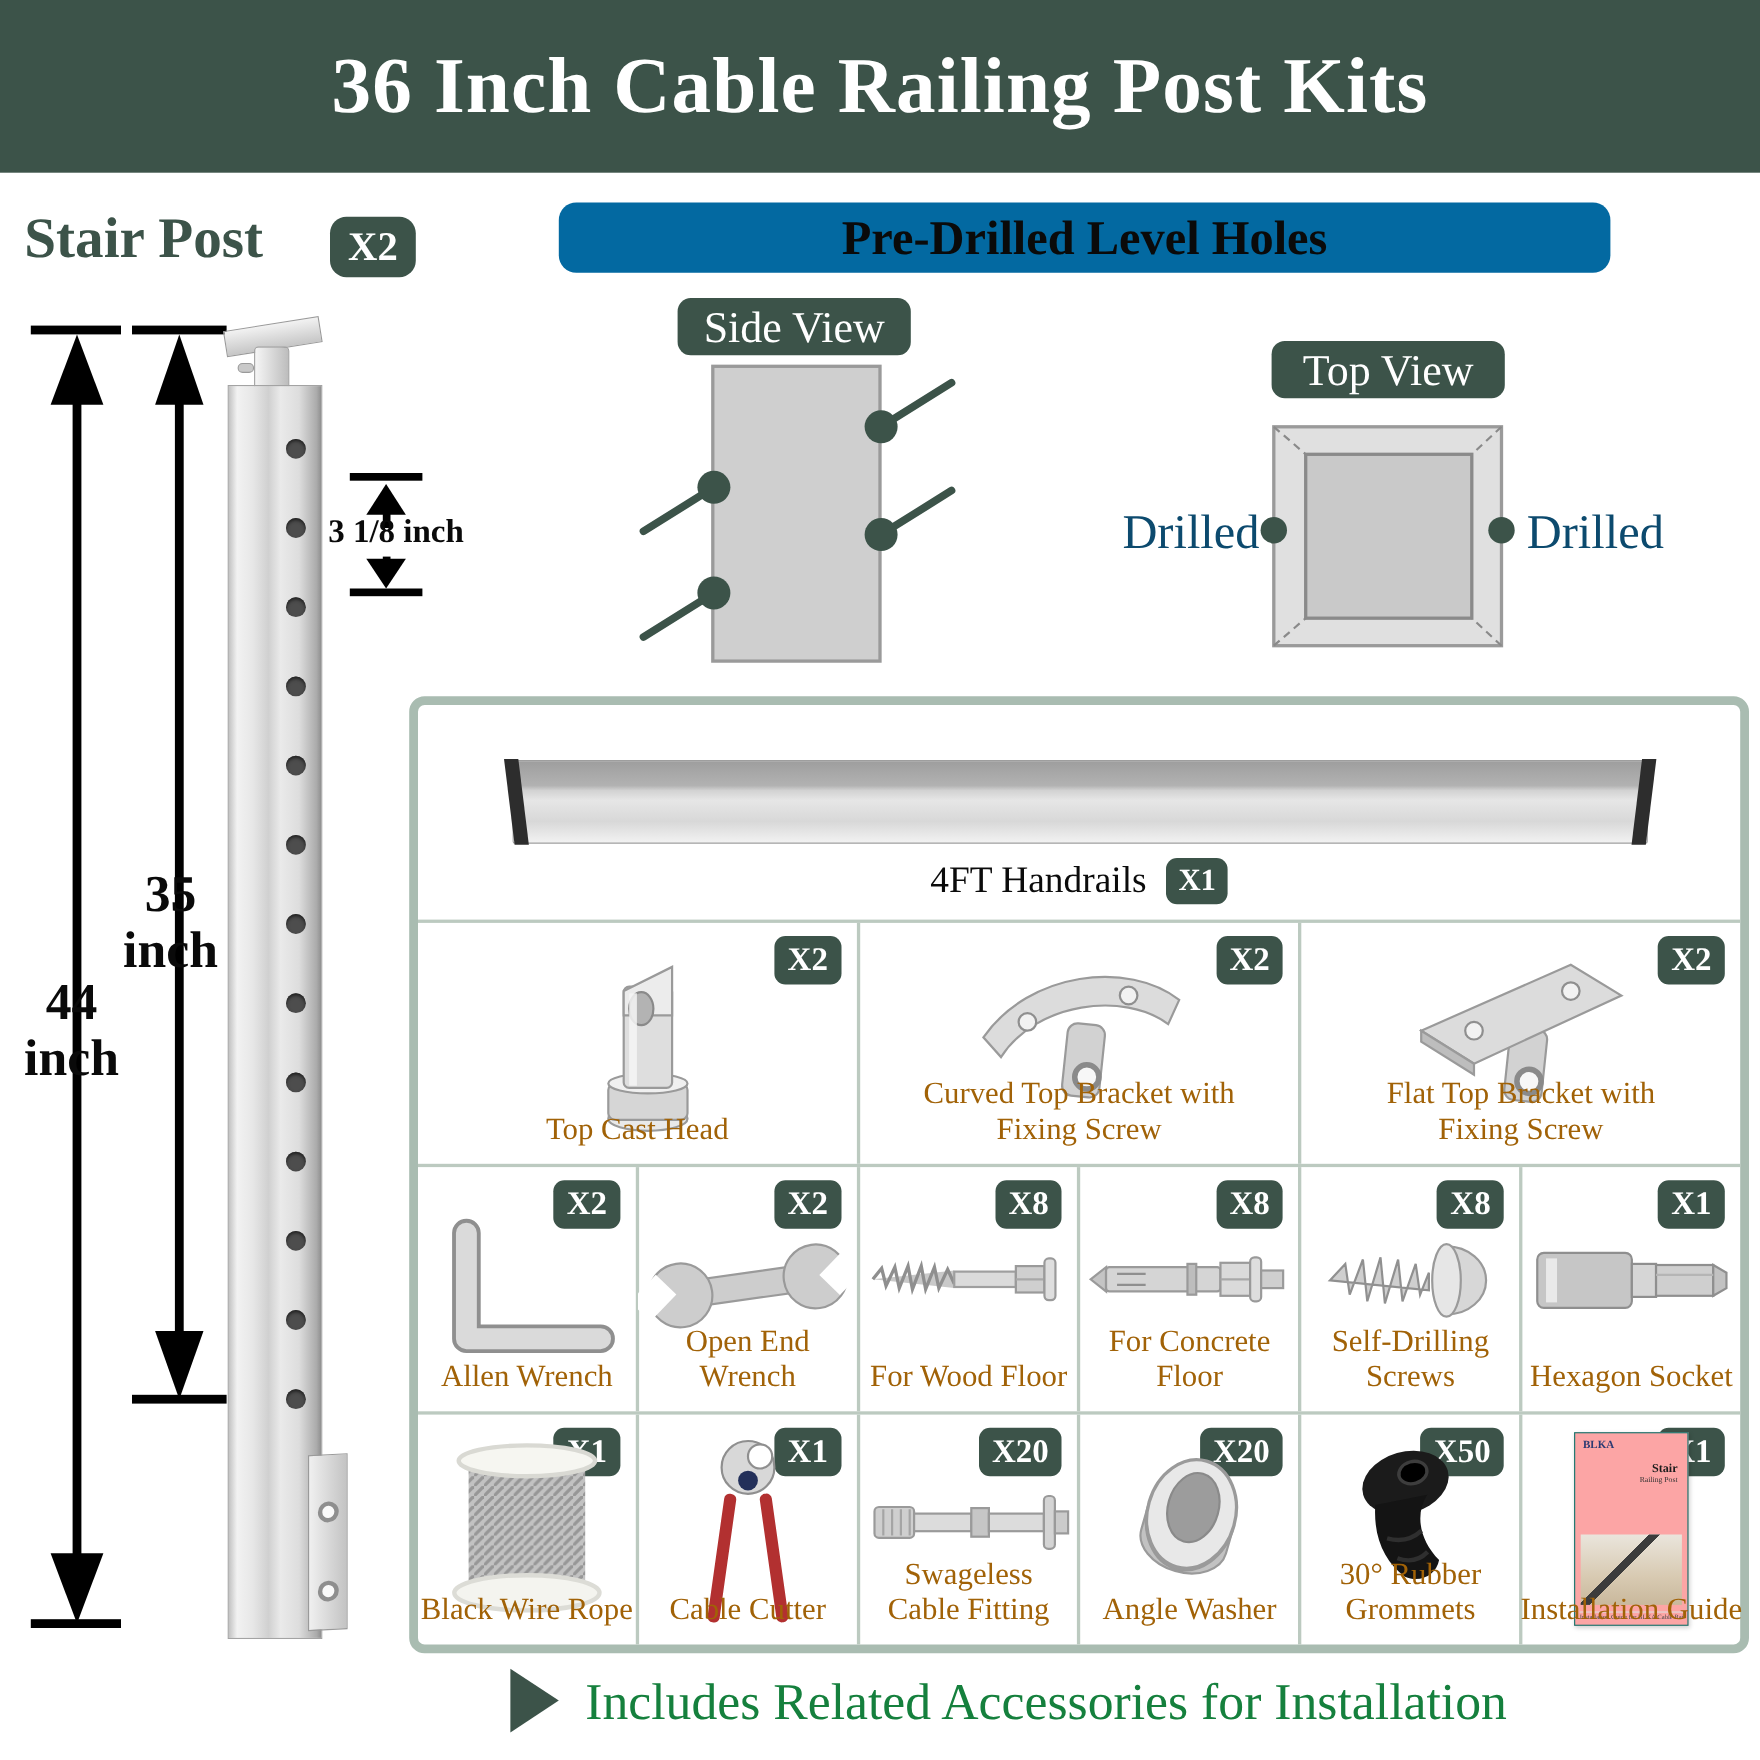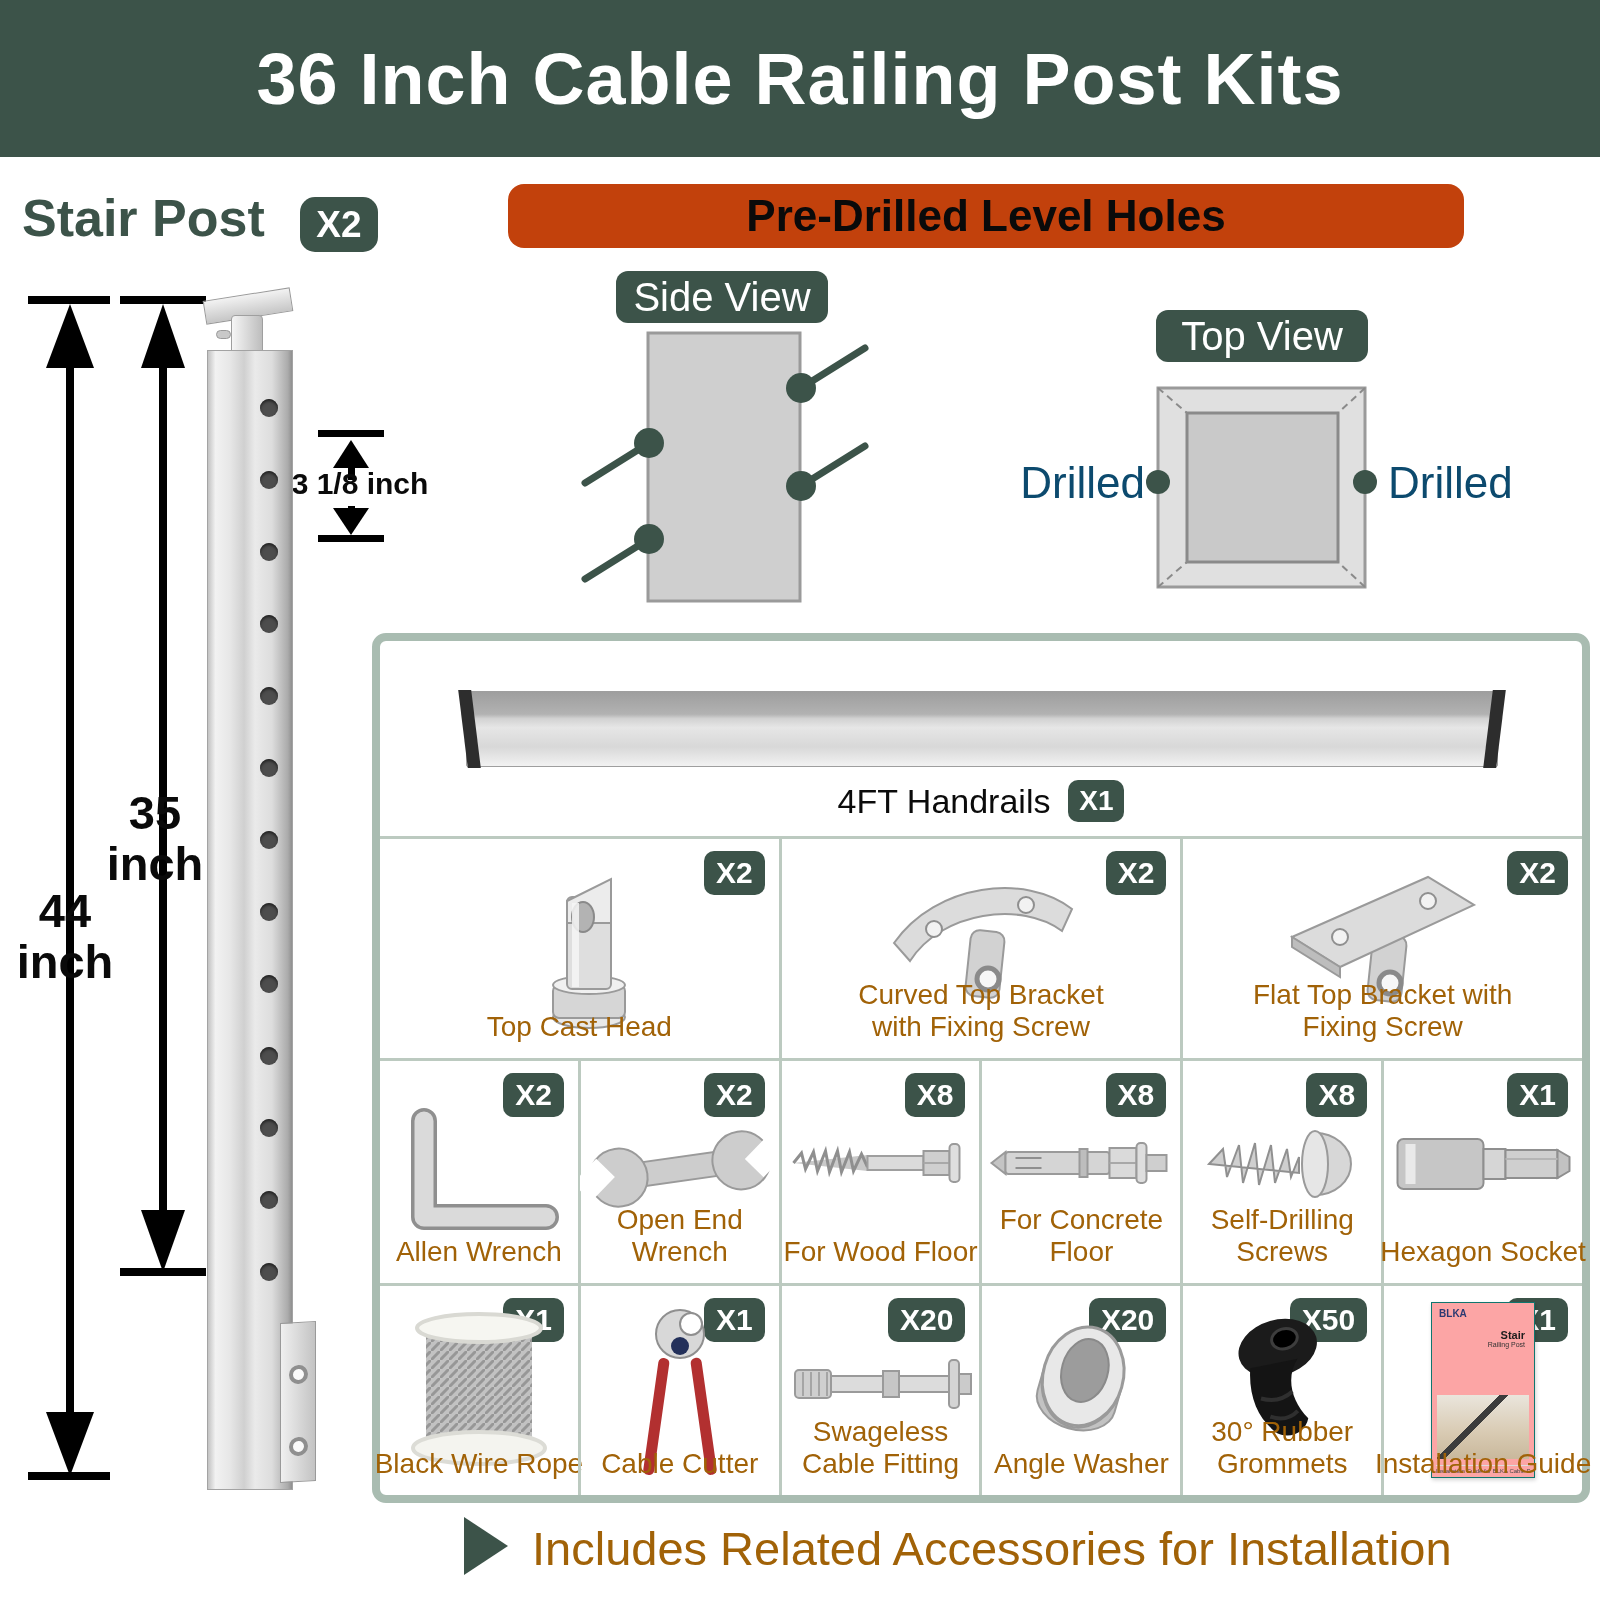--- a/index.html
+++ b/index.html
@@ -1,19 +1,19 @@
 <!DOCTYPE html>
 <html><head>
 <meta charset="utf-8">
 <style>
   * { margin:0; padding:0; box-sizing:border-box; }
   html,body { background:#ffffff; }
   .page {
     position:relative; width:1600px; height:1600px; overflow:hidden;
-    background:#ffffff; font-family:Liberation Sans, sans-serif;padding-left:18px;
+    background:#ffffff; font-family:Liberation Serif, serif;padding-left:18px;
   }
   .abs { position:absolute; }
 
   
   .header {
     left:0; top:0; width:1600px; height:157px; background:#3C5349;
     display:flex; align-items:center; justify-content:center;
   }
   .header .title { color:#ffffff; font-size:72px; font-weight:bold; letter-spacing:1px; }
 
@@ -49,21 +49,21 @@
   .head-screw { left:216px; top:330px; width:15px; height:9px; border-radius:5px;
     background:#c9c9c9; border:1px solid #9a9a9a; }
   .post-bracket { left:280px; top:1322px; width:36px; height:160px;
     background:linear-gradient(90deg,#f0f0f0,#c3c3c3); border:1px solid #9a9a9a;
     transform:skewY(-3deg); }
   .bracket-hole { position:absolute; left:8px; width:19px; height:19px; border-radius:50%;
     background:#fafafa; border:4px solid #8f8f8f; }
 
   
   .gray-banner {
-    left:508px; top:184px; width:956px; height:64px; background:#c2410c; border-radius:16px;
+    left:508px; top:184px; width:956px; height:64px; background:#0369a1; border-radius:16px;
     display:flex; align-items:center; justify-content:center;
     font-size:44px; font-weight:bold; color:#0a0a0a;
   }
 
   .view-badge { height:52px; width:212px; font-size:40px; font-weight:500; border-radius:12px; }
   .side-view-badge { left:616px; top:271px; }
   .top-view-badge  { left:1156px; top:310px; }
 
   .drilled { font-size:44px; color:#0c4a6e; font-weight:500; }
   .drilled-left  { left:990px;  top:458px; width:155px; text-align:right; }
@@ -111,21 +111,21 @@
   .handrail-caption {
     position:absolute; left:0; right:0; bottom:14px;
     display:flex; align-items:center; justify-content:center; gap:18px;
   }
   .handrail-caption .txt { font-size:34px; color:#0b0b0b; }
   .hr-badge { min-width:56px; height:42px; font-size:28px; border-radius:10px; padding:0 10px; }
 
   
   .footer-tri { left:464px; top:1517px; width:0; height:0;
     border-left:44px solid #3C5349; border-top:29px solid transparent; border-bottom:29px solid transparent; }
-  .footer-text { left:532px; top:1521px; font-size:47px; color:#a16207; }
+  .footer-text { left:532px; top:1521px; font-size:47px; color:#15803d; }
 
   
   .guide { position:absolute; width:104px; height:176px; background:#fca5a5;
     border:1px solid #0f766e; box-shadow:1px 2px 4px rgba(0,0,0,.18); }
   .g-brand { font-size:10px; font-weight:bold; color:#2b3a72; padding:5px 0 0 7px; }
   .g-title { text-align:right; padding-right:9px; margin-top:10px; font-size:11px; font-weight:bold; color:#1d1d1d; }
   .g-sub   { text-align:right; padding-right:9px; font-size:7px; color:#333; }
   .g-photo { position:absolute; left:5px; right:5px; bottom:18px; height:64px;
     background:
       linear-gradient(135deg, transparent 40%, #3c3c3c 40%, #3c3c3c 46%, transparent 46%),

